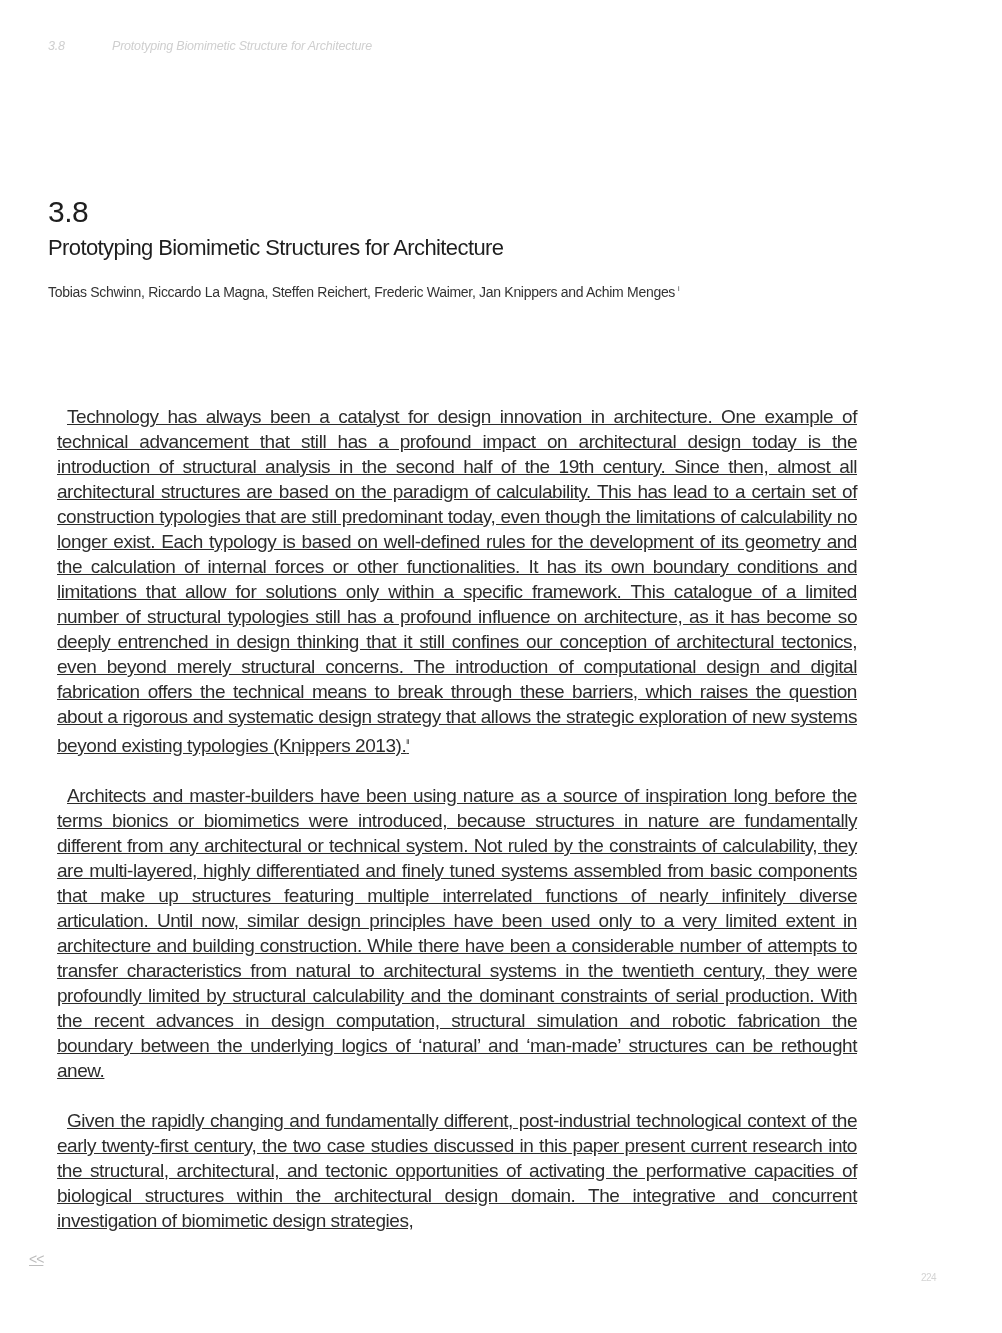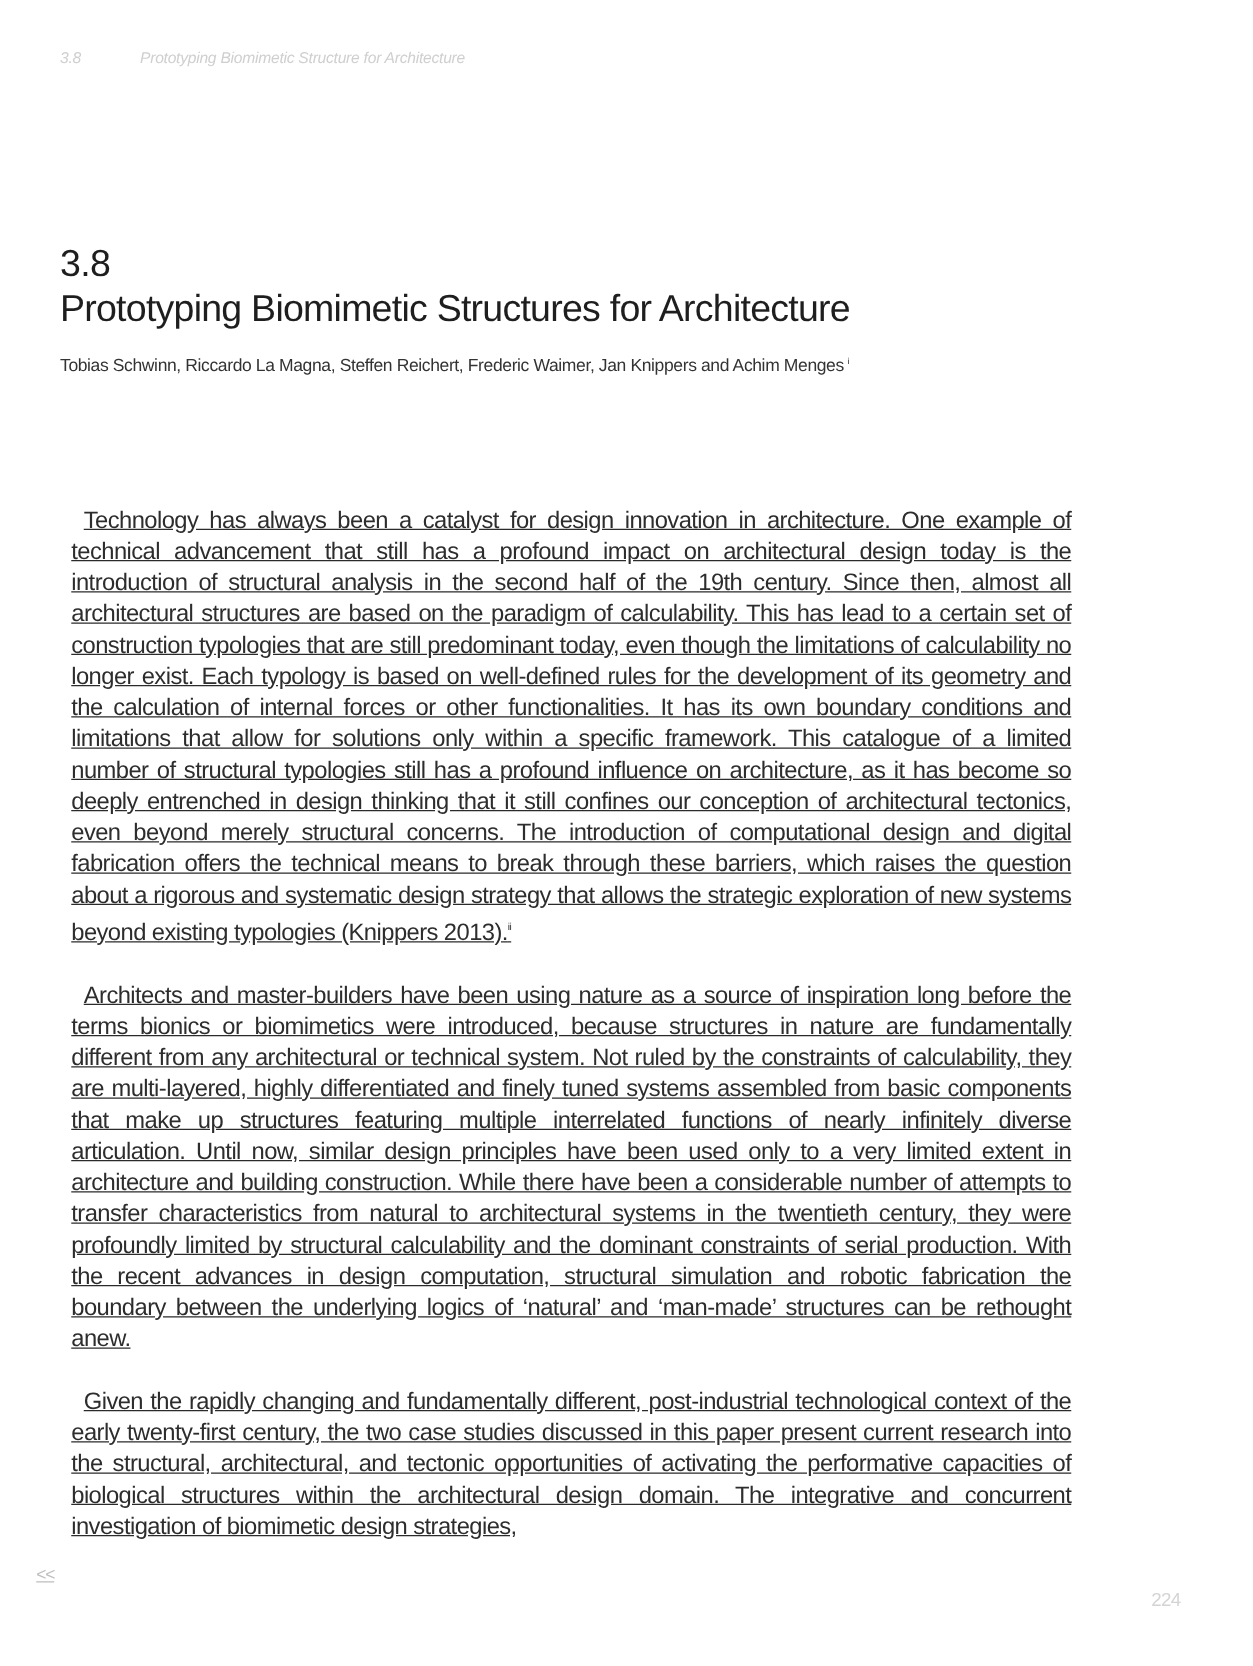--- a/index.html
+++ b/index.html
@@ -1,27 +1,27 @@
 <!DOCTYPE html>
 <html><head>
 <meta charset="utf-8">
 <style>
   html, body { margin: 0; padding: 0; background: #ffffff; }
   body { width: 1002px; height: 1333px; position: relative; overflow: hidden; font-family: "Liberation Sans", sans-serif; color: #2b2b2b; }
   .running-header { position: absolute; top: 39px; left: 48px; font-size: 12.5px; color: #cfcfcf; letter-spacing: -0.2px; white-space: nowrap; font-style: italic; }
   .running-header .sec { display: inline-block; width: 64px; }
   .chapter-num { position: absolute; top: 194px; left: 48px; font-size: 30px; color: #1e1e1e; letter-spacing: -0.5px; line-height: 36px; }
-  .chapter-title { position: absolute; top: 229px; left: 48px; font-size: 30px; color: #1e1e1e; letter-spacing: -0.6px; line-height: 38px; white-space: nowrap; margin: 0; font-weight: normal; }
+  .chapter-title { position: absolute; top: 229px; left: 48px; font-size: 22px; color: #1e1e1e; letter-spacing: -0.6px; line-height: 38px; white-space: nowrap; margin: 0; font-weight: normal; }
   .authors { position: absolute; top: 284px; left: 48px; font-size: 14px; color: #333; letter-spacing: -0.3px; white-space: nowrap; }
   .authors sup { font-size: 7px; vertical-align: 6px; margin-left: 3px; }
   .body-text { position: absolute; left: 57px; width: 800px; top: 404px; text-decoration: underline; }
   .body-text p { margin: 0 0 25px 0; font-size: 19px; line-height: 25px; text-align: justify; text-align-last: left; letter-spacing: -0.45px; color: #2d2d2d; text-indent: 10px; }
   .body-text p sup { font-size: 8px; vertical-align: 8px; }
   .prev-link { position: absolute; left: 29px; top: 1251px; font-size: 14px; color: #bdbdbd; text-decoration: underline; letter-spacing: -1px; cursor: pointer; }
-  .page-num { position: absolute; left: 921px; top: 1272px; font-size: 15px; color: #d4d4d4; letter-spacing: -0.5px; }
+  .page-num { position: absolute; left: 921px; top: 1272px; font-size: 10px; color: #d4d4d4; letter-spacing: -0.5px; }
 </style>
 </head>
 <body>
 
 <div class="running-header">
   <span class="sec">3.8</span><span>Prototyping Biomimetic Structure for Architecture</span>
 </div>
 
 <div class="chapter-num">3.8</div>
 <h1 class="chapter-title">Prototyping Biomimetic Structures for Architecture</h1>

